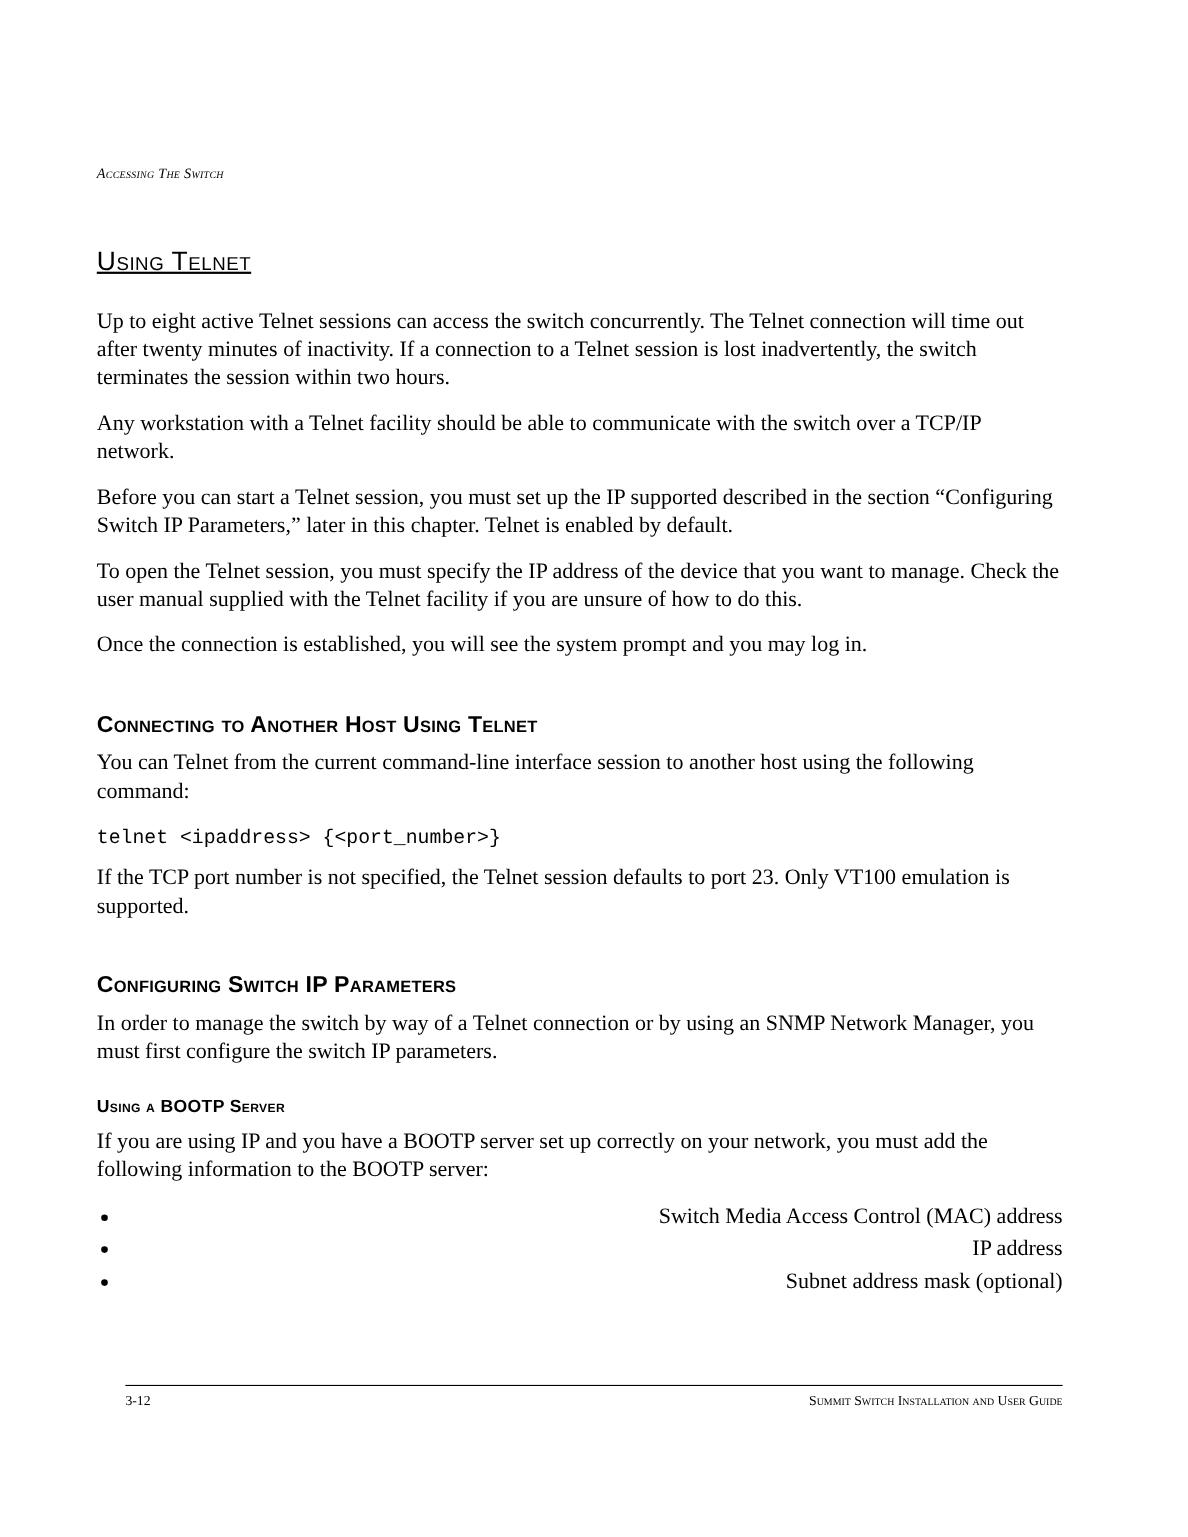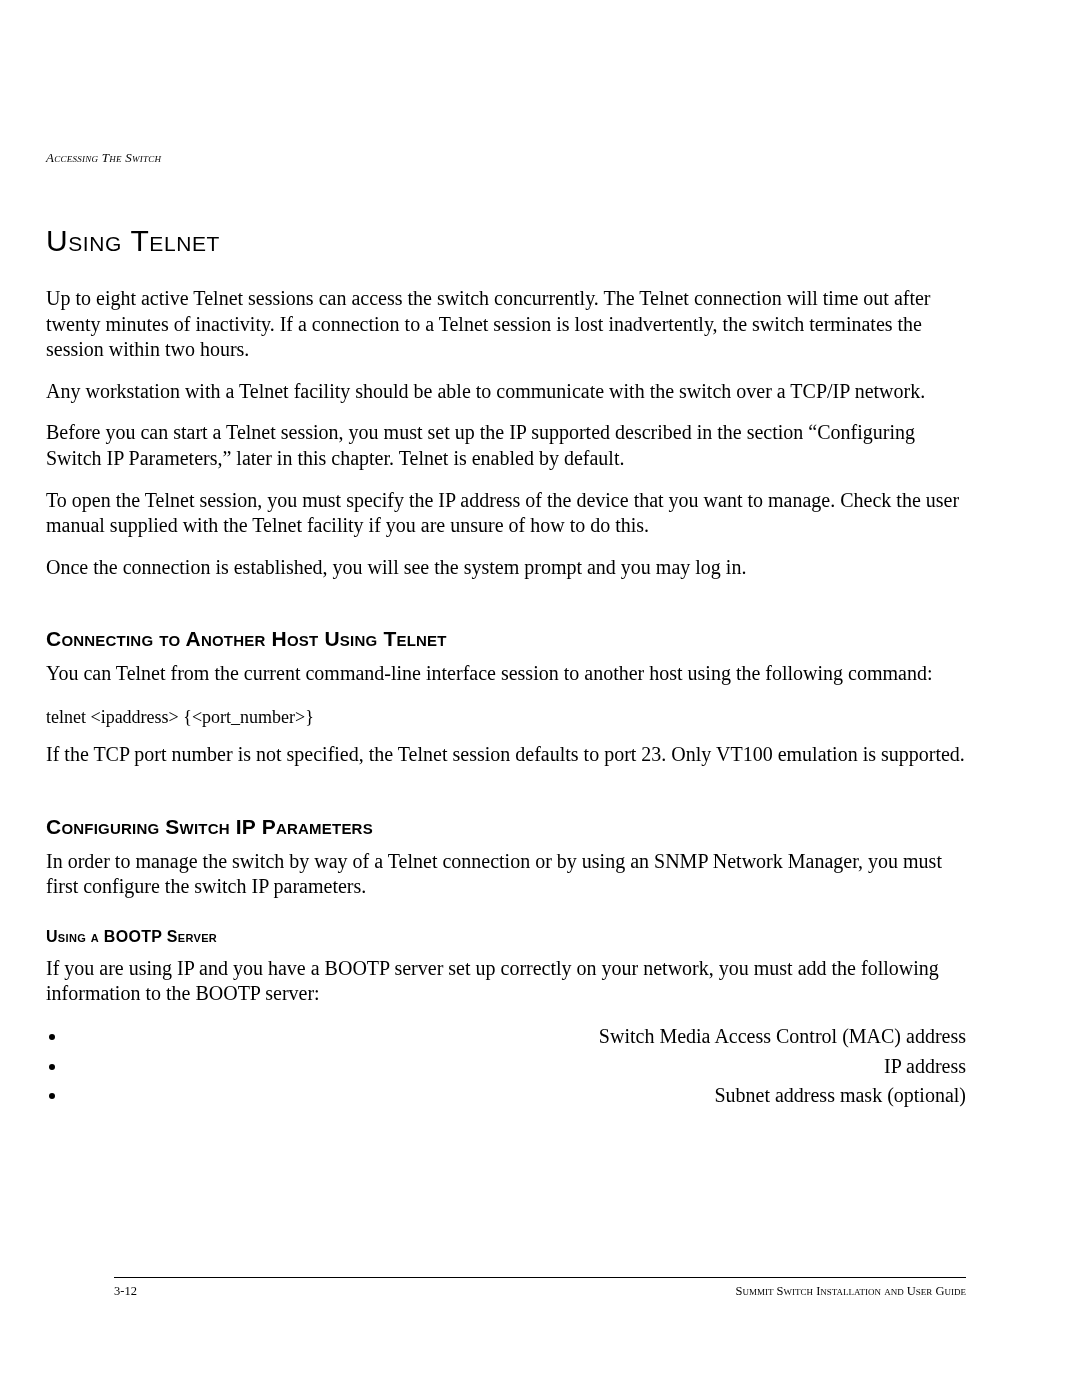--- a/index.html
+++ b/index.html
@@ -7,36 +7,37 @@
     padding: 0;
     background: #ffffff;
   }
   .page {
     width: 1080px;
     height: 1397px;
     position: relative;
     font-family: "Palatino Linotype", "Book Antiqua", Palatino, Georgia, serif;
     color: #000;
     box-sizing: border-box;
-    padding: 150px 114px 0 46px;
+    padding: 150px 114px 0 88px;
   }
   .running-header {
     font-size: 13px;
     font-style: italic;
     font-variant: small-caps;
     letter-spacing: 0.02em;
     margin-bottom: 58px;
   }
   .h1 {
     font-family: "Helvetica Neue", Helvetica, Arial, sans-serif;
-    font-size: 30px;
+    font-size: 24px;
     font-weight: 400;
     font-variant: small-caps;
     letter-spacing: 0.02em;
     margin: 0 0 28px 0;
+    text-decoration: underline;
   }
   .body {
     font-size: 20px;
     line-height: 1.28;
     margin: 0 0 16px 0;
   }
   .link {
     color: #000000;
   }
   .h2 {
@@ -49,41 +50,41 @@
   }
   .h3 {
     font-family: "Helvetica Neue", Helvetica, Arial, sans-serif;
     font-size: 16px;
     font-weight: 700;
     font-variant: small-caps;
     letter-spacing: 0.02em;
     margin: 28px 0 10px 0;
   }
   .code {
-    font-family: Liberation Serif, serif;
+    font-family: Liberation Mono, monospace;
     font-size: 18px;
     margin: 20px 0 14px 0;
     white-space: pre;
   }
   ul.bullets {
     margin: 0 0 14px 0;
     padding: 0 0 0 22px;
   }
   ul.bullets li {
     font-size: 20px;
     line-height: 1.38;
     padding-left: 2px;
     margin-bottom: 2px;
     text-align: right;
   }
   .footer {
     position: absolute;
     left: 114px;
     right: 114px;
-    bottom: 98px;
+    bottom: 116px;
     border-top: 1.5px solid #000;
     padding-top: 6px;
     display: flex;
     justify-content: space-between;
     font-size: 12.5px;
     font-variant: small-caps;
     gap: 39px;
   }
   .footer .right {
     text-align: right;

